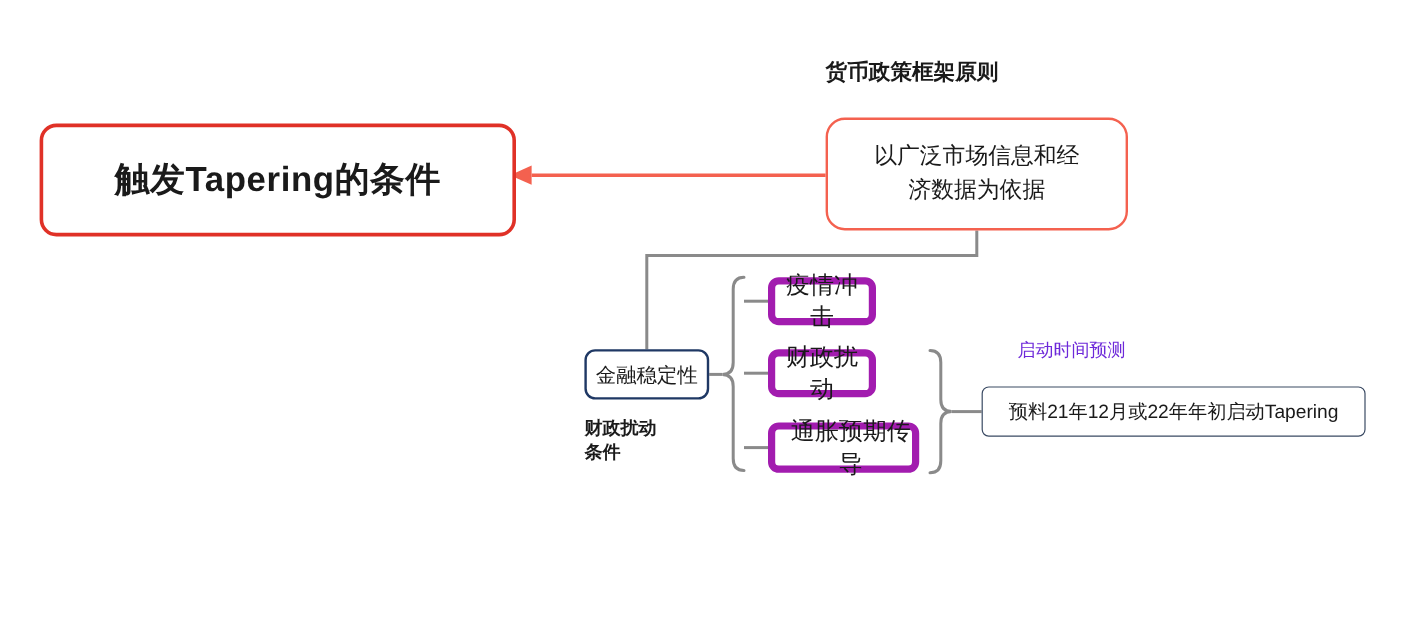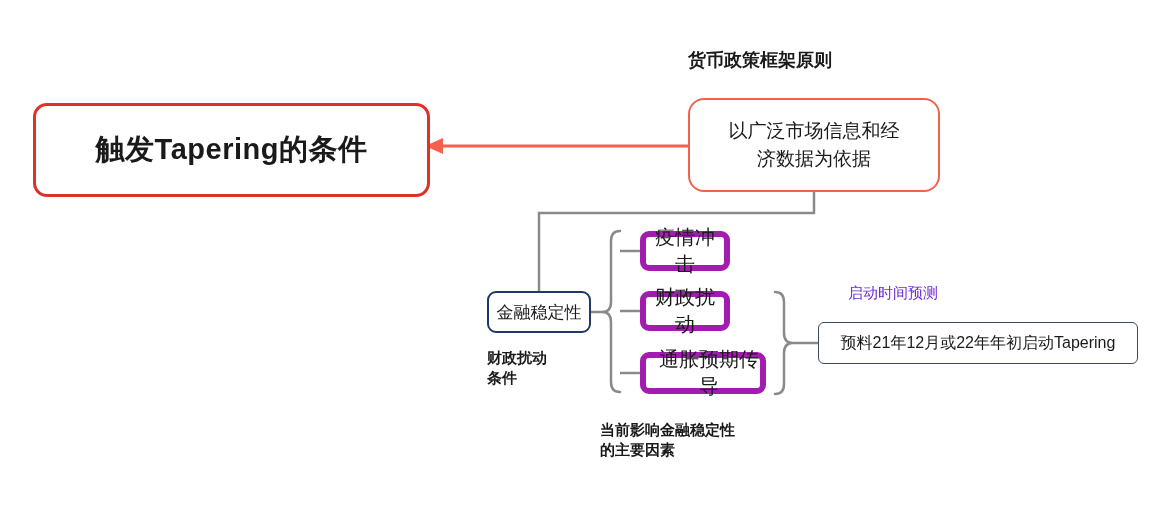--- a/index.html
+++ b/index.html
@@ -189,22 +189,20 @@
   </div>
 
   <div class="node subnode" id="node-sub-2">
     <span>财政扰动</span>
   </div>
 
   <div class="node subnode" id="node-sub-3">
     <span>通胀预期传导</span>
   </div>
 
-  <div class="label" id="label-main-factors">当前影响金融稳定性
-的主要因素</div>
 
   <div class="label" id="label-prediction-title">启动时间预测</div>
 
   <div class="node" id="node-prediction">
     <span>预料21年12月或22年年初启动Tapering</span>
   </div>
 
 </div>
 
 </body></html>

